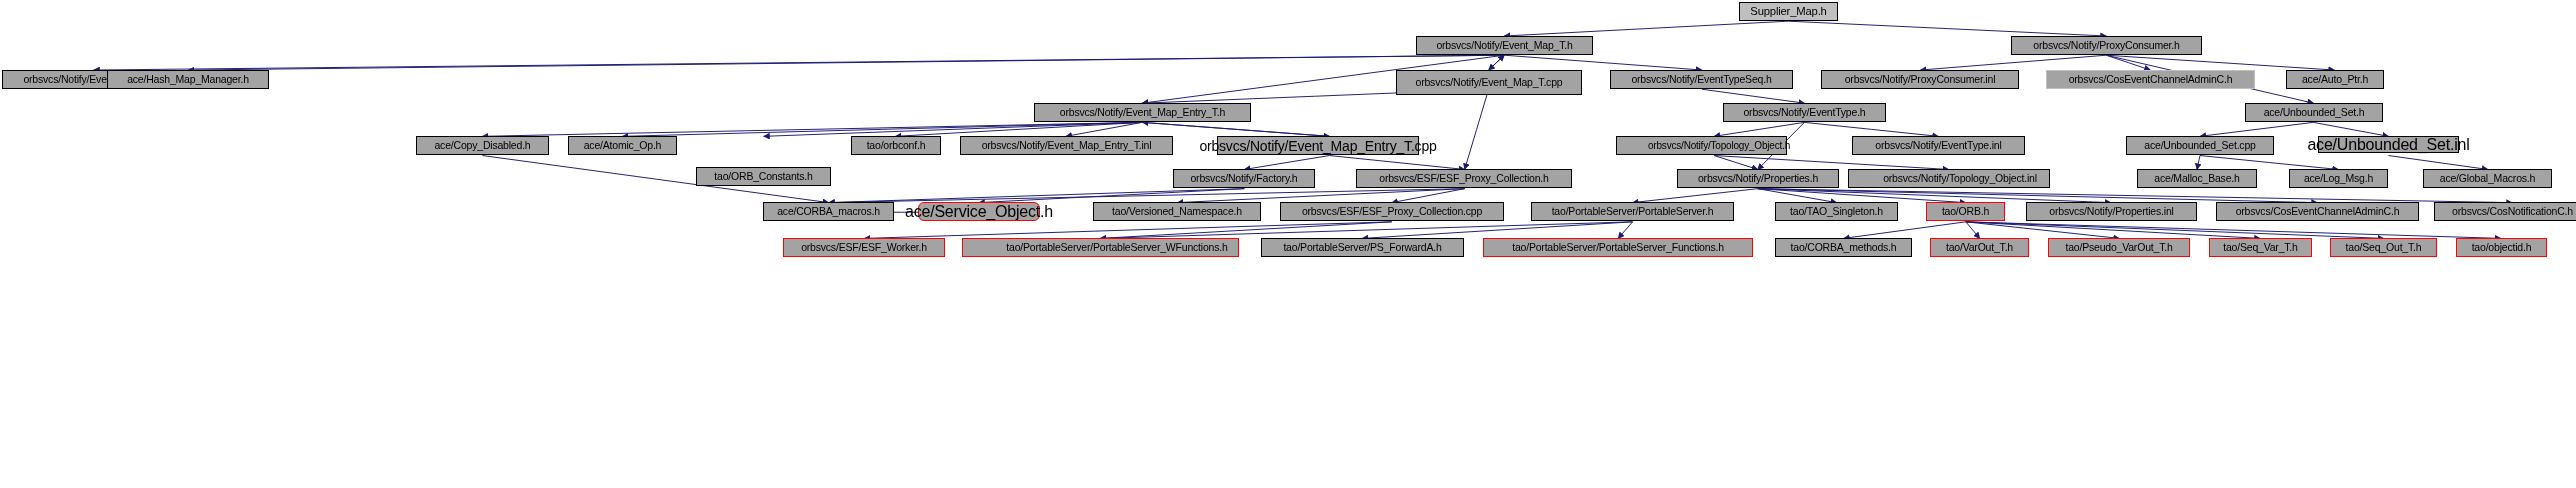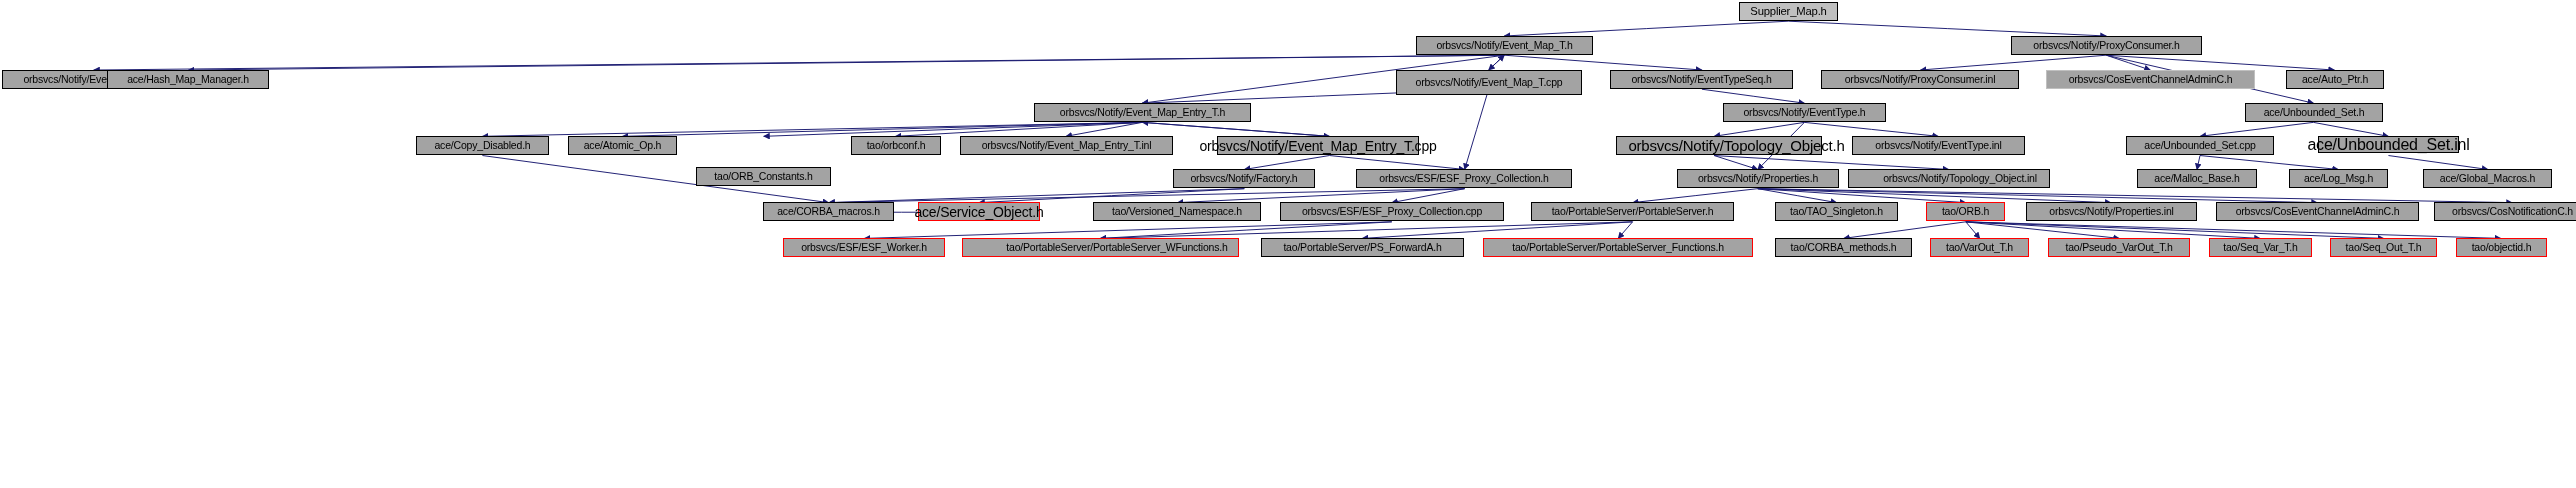--- a/index.html
+++ b/index.html
@@ -156,21 +156,21 @@
       </div>
       <div class="node" style="left: 851px; top: 136px; width: 90px; height: 19px; font-size: 10.5px;">
         <span class="lbl">tao/orbconf.h</span>
       </div>
       <div class="node" style="left: 960px; top: 136px; width: 213px; height: 19px; font-size: 10.5px;">
         <span class="lbl">orbsvcs/Notify/Event_Map_Entry_T.inl</span>
       </div>
       <div class="node" style="left: 1217px; top: 136px; width: 202px; height: 19px; font-size: 14px;">
         <span class="lbl">orbsvcs/Notify/Event_Map_Entry_T.cpp</span>
       </div>
-      <div class="node" style="left: 1616px; top: 136px; width: 206px; height: 19px; font-size: 15px; padding-left: 35px;">
+      <div class="node" style="left: 1616px; top: 136px; width: 171px; height: 19px; font-size: 10px; padding-left: 35px;">
         <span class="lbl">orbsvcs/Notify/Topology_Object.h</span>
       </div>
       <div class="node" style="left: 1852px; top: 136px; width: 173px; height: 19px; font-size: 10.5px;">
         <span class="lbl">orbsvcs/Notify/EventType.inl</span>
       </div>
       <div class="node" style="left: 2126px; top: 136px; width: 148px; height: 19px; font-size: 10.5px;">
         <span class="lbl">ace/Unbounded_Set.cpp</span>
       </div>
       <div class="node" style="left: 2318px; top: 136px; width: 141px; height: 17px; font-size: 16px;">
         <span class="lbl">ace/Unbounded_Set.inl</span>
@@ -192,21 +192,21 @@
       </div>
       <div class="node" style="left: 2289px; top: 169px; width: 99px; height: 19px; font-size: 10.5px;">
         <span class="lbl">ace/Log_Msg.h</span>
       </div>
       <div class="node" style="left: 2423px; top: 169px; width: 129px; height: 19px; font-size: 10.5px;">
         <span class="lbl">ace/Global_Macros.h</span>
       </div>
       <div class="node" style="left: 763px; top: 202px; width: 131px; height: 19px; font-size: 10.5px;">
         <span class="lbl">ace/CORBA_macros.h</span>
       </div>
-      <div class="node red" style="left: 918px; top: 202px; width: 122px; height: 19px; font-size: 14px;">
+      <div class="node red" style="left: 918px; top: 202px; width: 122px; height: 19px; font-size: 16px; border-radius: 6px;">
         <span class="lbl">ace/Service_Object.h</span>
       </div>
       <div class="node" style="left: 1093px; top: 202px; width: 168px; height: 19px; font-size: 10.5px;">
         <span class="lbl">tao/Versioned_Namespace.h</span>
       </div>
       <div class="node" style="left: 1280px; top: 202px; width: 224px; height: 19px; font-size: 10.5px;">
         <span class="lbl">orbsvcs/ESF/ESF_Proxy_Collection.cpp</span>
       </div>
       <div class="node" style="left: 1531px; top: 202px; width: 203px; height: 19px; font-size: 10.5px;">
         <span class="lbl">tao/PortableServer/PortableServer.h</span>

